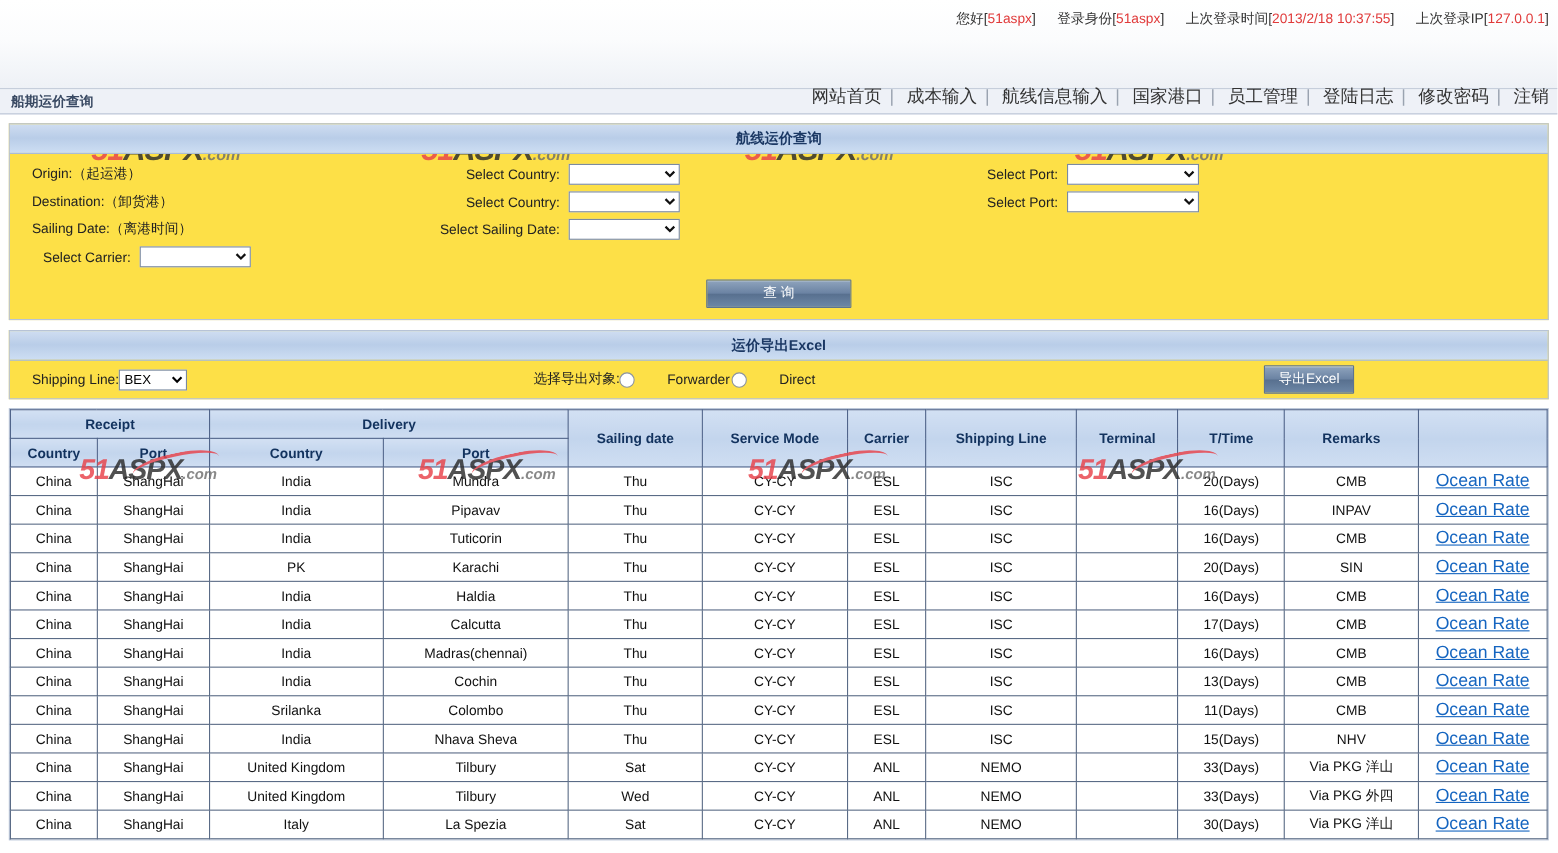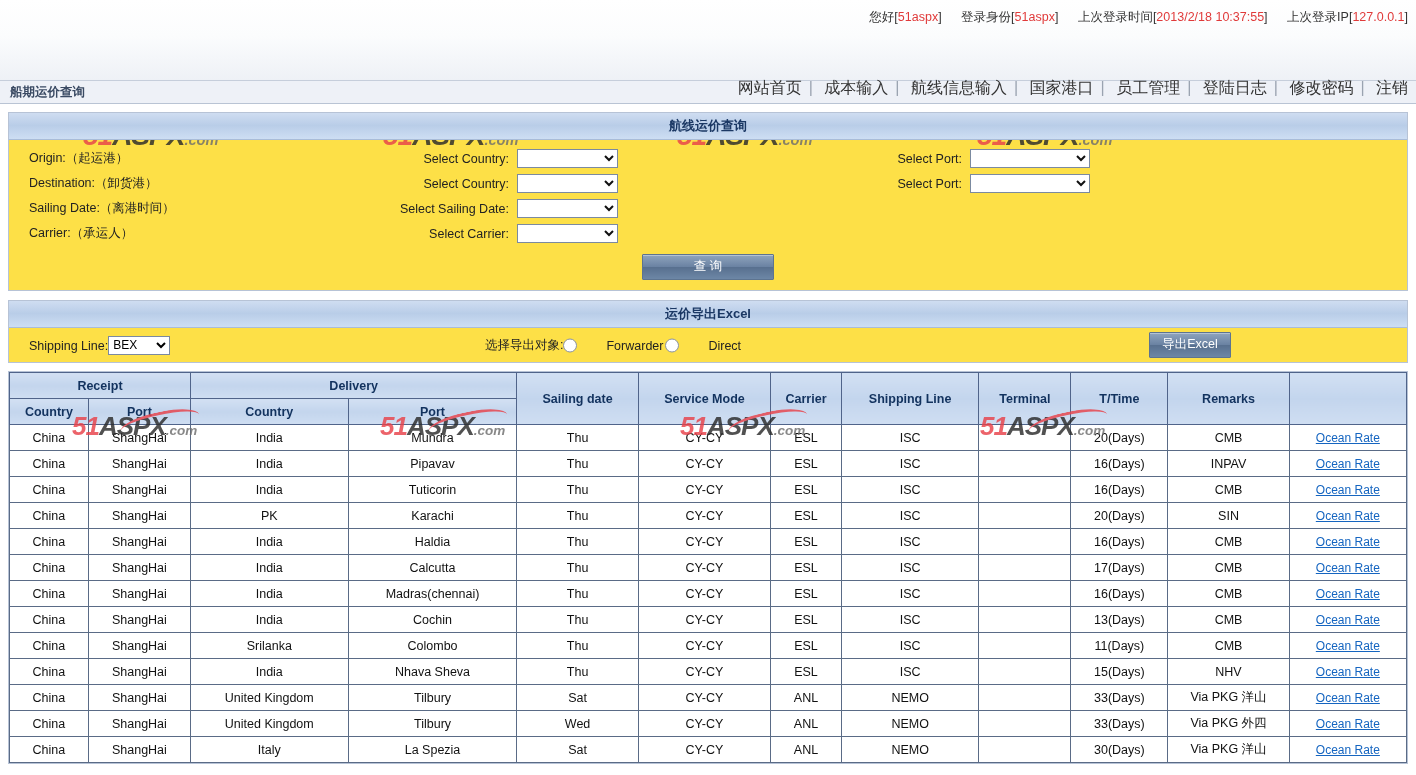--- a/index.html
+++ b/index.html
@@ -84,21 +84,21 @@
   
   #results-wrap{margin:8px 8px 0 8px;border:1px solid #b7c3d6;background:#fff;padding:0;}
   table#results{border-collapse:collapse;width:100%;table-layout:fixed;position:relative;}
   table#results th,table#results td{
     border:1px solid #5a6b86;font-size:12.5px;text-align:center;
     padding:0;height:25px;color:#111;background-clip:padding-box;}
   table#results th{
     background:linear-gradient(to bottom,#d2e0f3 0%,#c3d5ed 50%,#cfdef2 100%);
     color:#12325e;font-weight:bold;border-color:#50648a;}
   table#results td{background:#ffffff;}
-  table#results td.link-cell a{color:#1565c0;cursor:pointer;font-size:12px;}
+  table#results td.link-cell a{color:#1565c0;cursor:pointer;font-size:16px;}
   .thead-top th{height:27px;}
   .thead-sub th{height:26px;}
 
   
   #table-wm-layer,#form-wm-layer{position:absolute;left:0;top:0;width:100%;height:100%;
      pointer-events:none;overflow:hidden;}
 </style>
 </head>
 <body>
 
@@ -147,21 +147,20 @@
       <select class="sel wide"></select>
     </div>
 
     <div class="frow">
       <span class="lbl-left">Sailing Date:（离港时间）</span>
       <span class="lbl-mid">Select Sailing Date:</span>
       <select class="sel"></select>
     </div>
 
     <div class="frow">
-      <span class="lbl-left">Carrier:（承运人）</span>
       <span class="lbl-mid">Select Carrier:</span>
       <select class="sel"></select>
     </div>
 
     <div id="query-row">
       <span class="btn-blue" id="query-button">查 询</span>
     </div>
 
     <div id="form-wm-layer">
       <div class="wm" style="left:74px;top:-20px;font-size:28px;"><span>51</span><span class="b">ASPX</span><span class="dot">.com</span><span class="slash"></span></div>

